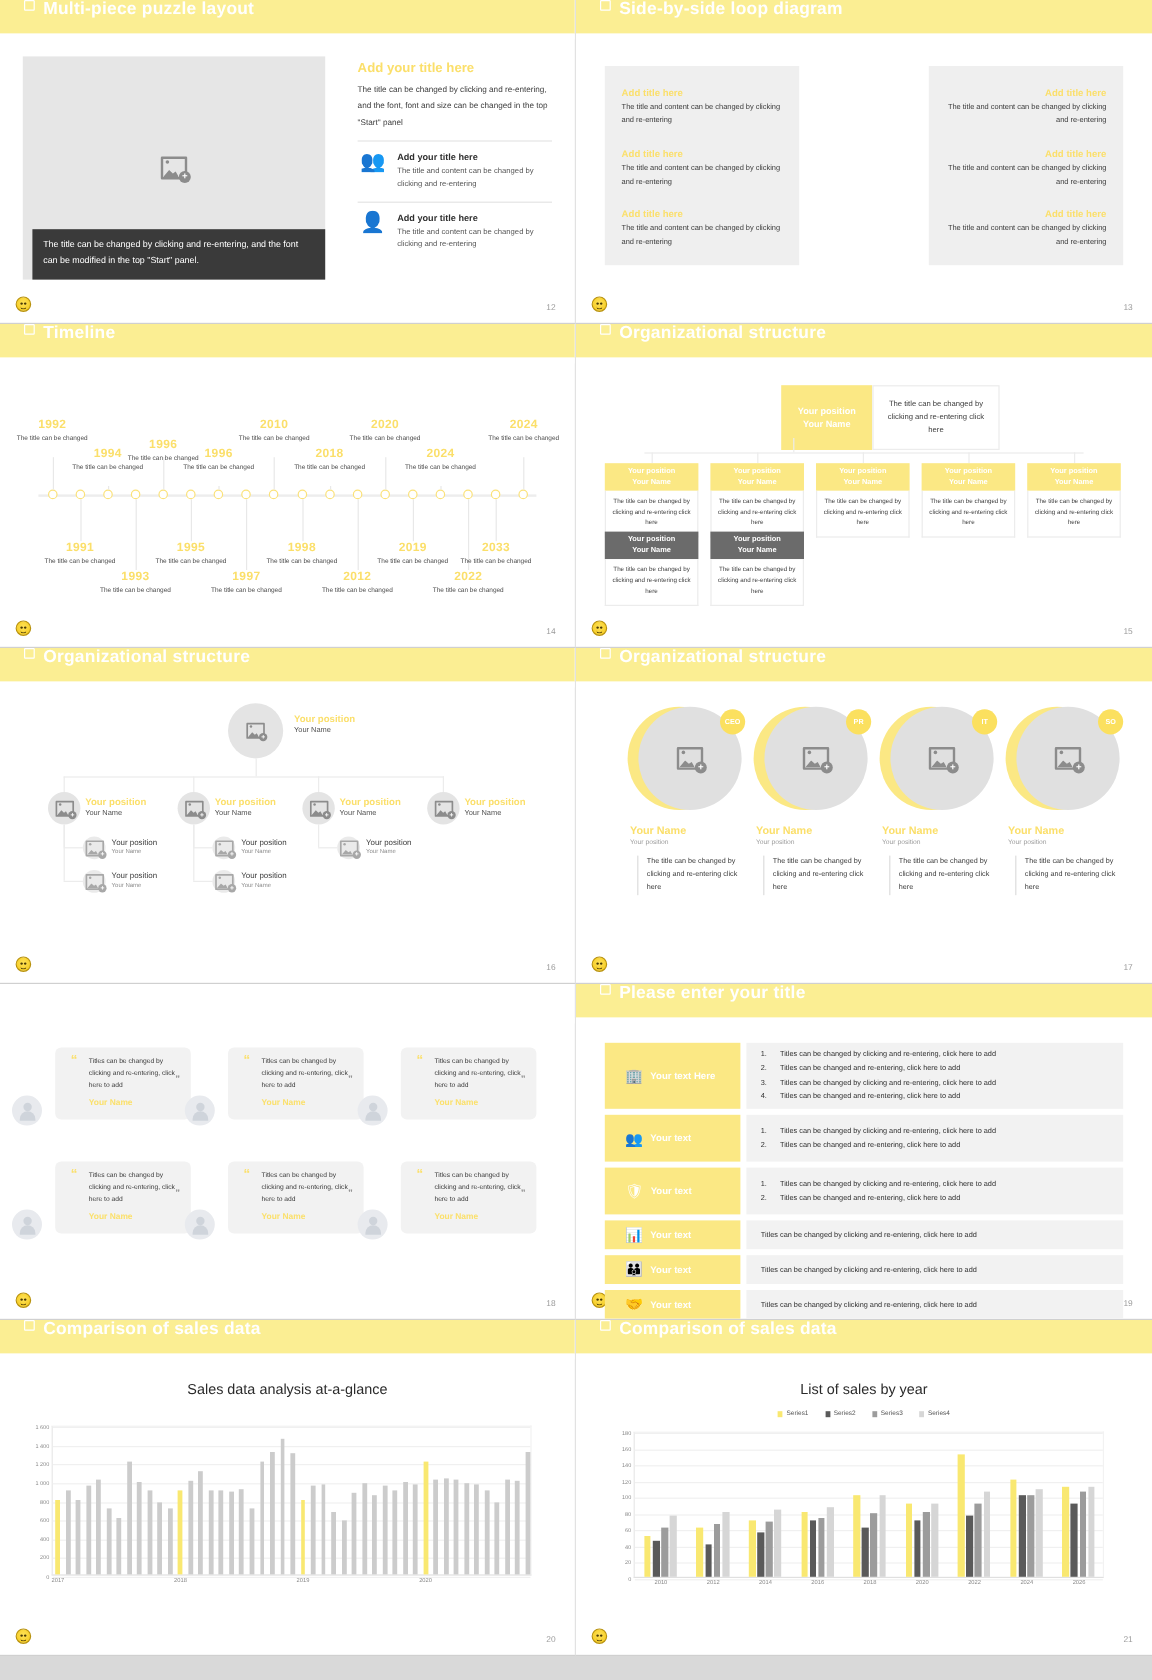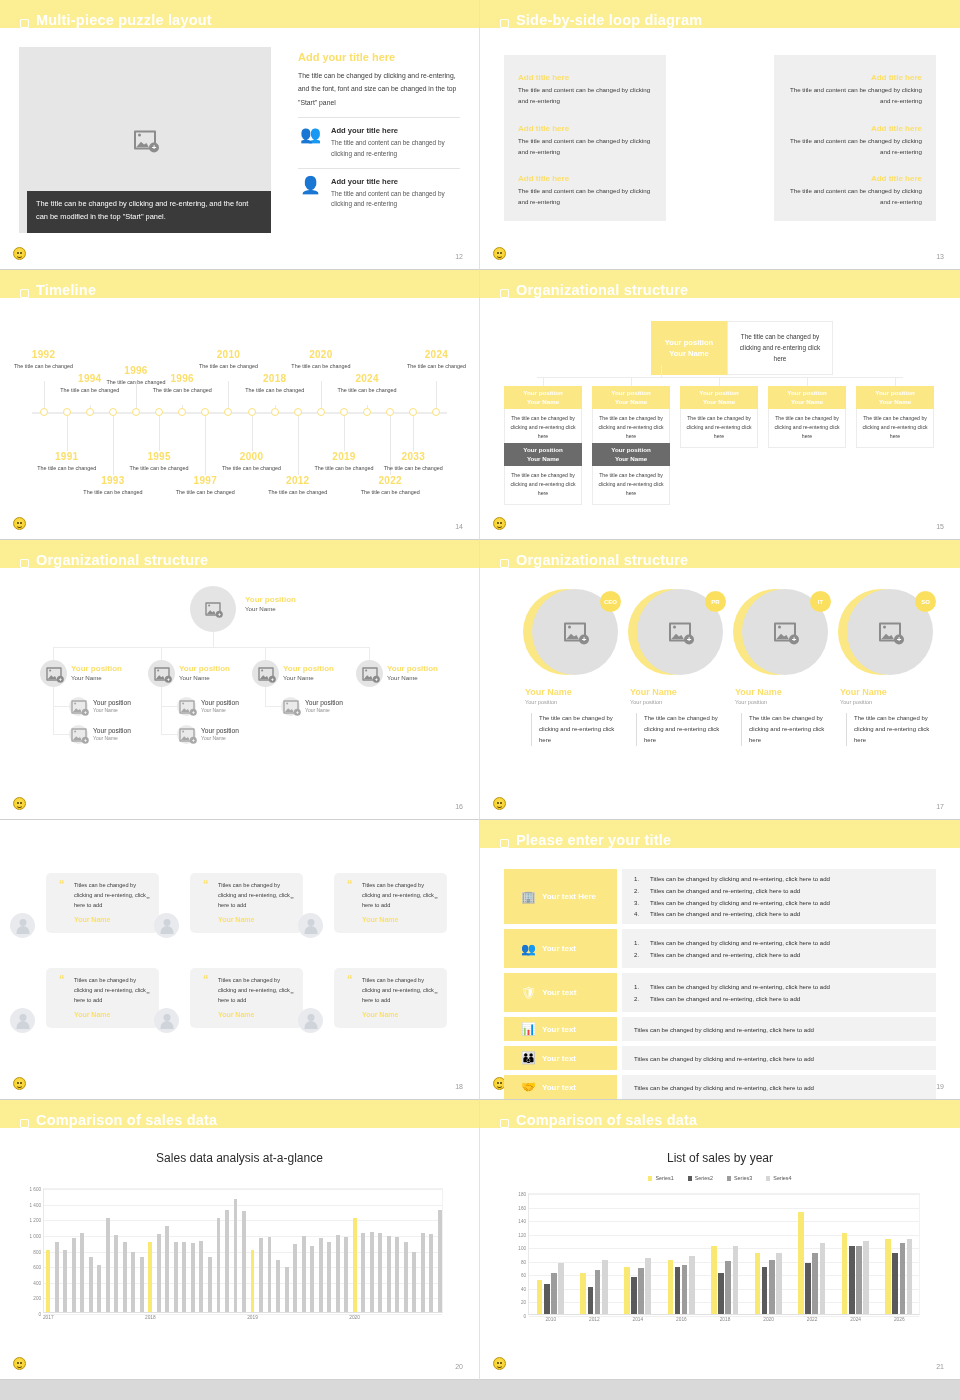--- a/index.html
+++ b/index.html
@@ -22,21 +22,21 @@
     background: #ffffff;
     overflow: hidden;
     border-right: 1px solid #e2e2e2;
     border-bottom: 1px solid #d0d0d0;
   }
   .slide.r { border-right: none; }
   
   .hdr {
     position: absolute; left: 0; top: 0; right: 0; height: 28px;
     background: #fbee93;
-    display: flex; align-items: flex-end;
+    display: flex; align-items: flex-start;
   }
   .hdr .sq {
     width: 9px; height: 9px; border: 1.6px solid #ffffff;
     margin-left: 20px; margin-right: 7px; flex: none;
     border-radius: 1px;
   }
   .hdr .ttl {
     color: #ffffff; font-size: 14.5px; font-weight: bold;
     letter-spacing: .2px; white-space: nowrap;
   }
@@ -390,21 +390,21 @@
           <div class="yr">1995</div>
           <div class="tx">The title can be changed</div>
         </div>
         <div class="tl-stem" style="left:205.33333333333334px;top:113px;height:59px"></div>
         <div class="tl-item" style="left:205.33333333333334px;top:172px">
           <div class="yr">1997</div>
           <div class="tx">The title can be changed</div>
         </div>
         <div class="tl-stem" style="left:251.55555555555554px;top:113px;height:35px"></div>
         <div class="tl-item" style="left:251.55555555555554px;top:148px">
-          <div class="yr">2000</div>
+          <div class="yr">1998</div>
           <div class="tx">The title can be changed</div>
         </div>
         <div class="tl-stem" style="left:297.77777777777777px;top:113px;height:59px"></div>
         <div class="tl-item" style="left:297.77777777777777px;top:172px">
           <div class="yr">2012</div>
           <div class="tx">The title can be changed</div>
         </div>
         <div class="tl-stem" style="left:344px;top:113px;height:35px"></div>
         <div class="tl-item" style="left:344px;top:148px">
           <div class="yr">2019</div>

